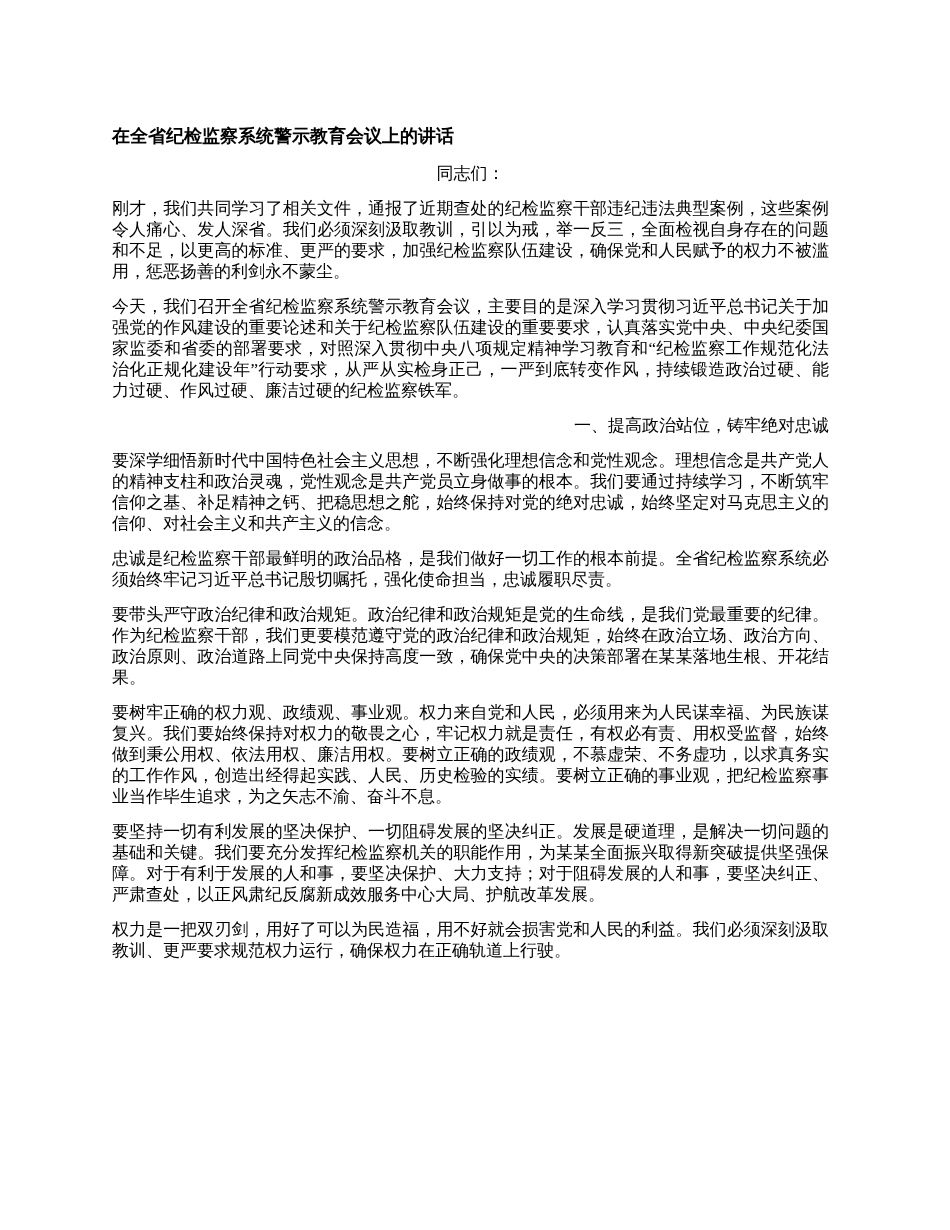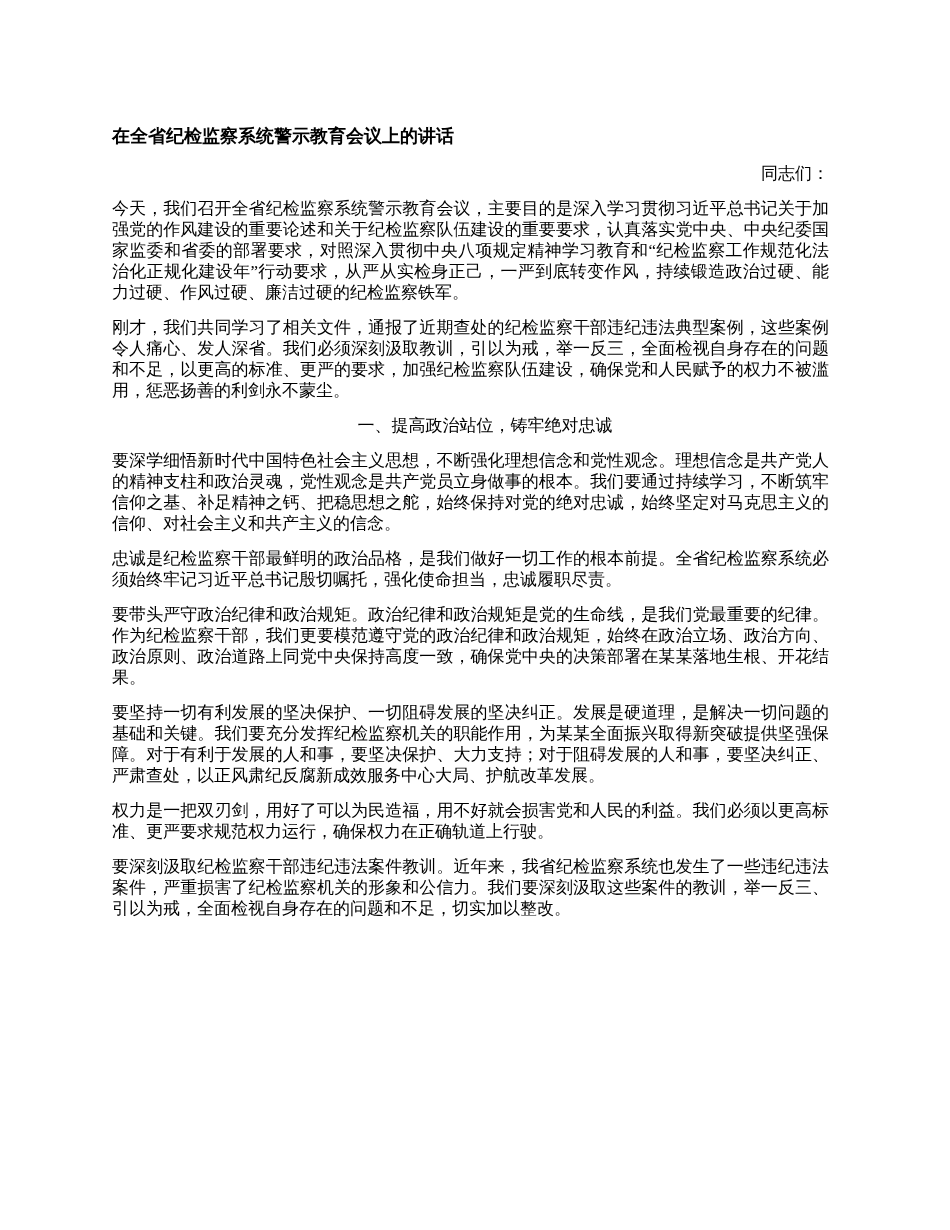--- a/index.html
+++ b/index.html
@@ -29,35 +29,35 @@
     text-align: left;
   }
   .para {
     font-size: 17px;
     line-height: 21px;
     margin: 0 0 14px 0;
     text-align: justify;
     word-break: break-all;
   }
   .salutation {
-    text-align: right;
+    text-align: center;
   }
   .section-heading {
-    text-align: center;
+    text-align: right;
     margin-left: 29px;
   }
 </style>
 </head>
 <body>
 
 <div class="page">
   <h1 class="doc-title">在全省纪检监察系统警示教育会议上的讲话</h1>
   <p class="para salutation">同志们：</p>
+  <p class="para">刚才，我们共同学习了相关文件，通报了近期查处的纪检监察干部违纪违法典型案例，这些案例令人痛心、发人深省。我们必须深刻汲取教训，引以为戒，举一反三，全面检视自身存在的问题和不足，以更高的标准、更严的要求，加强纪检监察队伍建设，确保党和人民赋予的权力不被滥用，惩恶扬善的利剑永不蒙尘。</p>
   <p class="para">今天，我们召开全省纪检监察系统警示教育会议，主要目的是深入学习贯彻习近平总书记关于加强党的作风建设的重要论述和关于纪检监察队伍建设的重要要求，认真落实党中央、中央纪委国家监委和省委的部署要求，对照深入贯彻中央八项规定精神学习教育和“纪检监察工作规范化法治化正规化建设年”行动要求，从严从实检身正己，一严到底转变作风，持续锻造政治过硬、能力过硬、作风过硬、廉洁过硬的纪检监察铁军。</p>
-  <p class="para">刚才，我们共同学习了相关文件，通报了近期查处的纪检监察干部违纪违法典型案例，这些案例令人痛心、发人深省。我们必须深刻汲取教训，引以为戒，举一反三，全面检视自身存在的问题和不足，以更高的标准、更严的要求，加强纪检监察队伍建设，确保党和人民赋予的权力不被滥用，惩恶扬善的利剑永不蒙尘。</p>
   <p class="para section-heading">一、提高政治站位，铸牢绝对忠诚</p>
   <p class="para">要深学细悟新时代中国特色社会主义思想，不断强化理想信念和党性观念。理想信念是共产党人的精神支柱和政治灵魂，党性观念是共产党员立身做事的根本。我们要通过持续学习，不断筑牢信仰之基、补足精神之钙、把稳思想之舵，始终保持对党的绝对忠诚，始终坚定对马克思主义的信仰、对社会主义和共产主义的信念。</p>
   <p class="para">忠诚是纪检监察干部最鲜明的政治品格，是我们做好一切工作的根本前提。全省纪检监察系统必须始终牢记习近平总书记殷切嘱托，强化使命担当，忠诚履职尽责。</p>
   <p class="para">要带头严守政治纪律和政治规矩。政治纪律和政治规矩是党的生命线，是我们党最重要的纪律。作为纪检监察干部，我们更要模范遵守党的政治纪律和政治规矩，始终在政治立场、政治方向、政治原则、政治道路上同党中央保持高度一致，确保党中央的决策部署在某某落地生根、开花结果。</p>
+  <p class="para">要树牢正确的权力观、政绩观、事业观。权力来自党和人民，必须用来为人民谋幸福、为民族谋复兴。我们要始终保持对权力的敬畏之心，牢记权力就是责任，有权必有责、用权受监督，始终做到秉公用权、依法用权、廉洁用权。要树立正确的政绩观，不慕虚荣、不务虚功，以求真务实的工作作风，创造出经得起实践、人民、历史检验的实绩。要树立正确的事业观，把纪检监察事业当作毕生追求，为之矢志不渝、奋斗不息。</p>
   <p class="para">要坚持一切有利发展的坚决保护、一切阻碍发展的坚决纠正。发展是硬道理，是解决一切问题的基础和关键。我们要充分发挥纪检监察机关的职能作用，为某某全面振兴取得新突破提供坚强保障。对于有利于发展的人和事，要坚决保护、大力支持；对于阻碍发展的人和事，要坚决纠正、严肃查处，以正风肃纪反腐新成效服务中心大局、护航改革发展。</p>
-  <p class="para">权力是一把双刃剑，用好了可以为民造福，用不好就会损害党和人民的利益。我们必须以更高标准、更严要求规范权力运行，确保权力在正确轨道上行驶。</p>
-  <p class="para">要深刻汲取纪检监察干部违纪违法案件教训。近年来，我省纪检监察系统也发生了一些违纪违法案件，严重损害了纪检监察机关的形象和公信力。我们要深刻汲取这些案件的教训，举一反三、引以为戒，全面检视自身存在的问题和不足，切实加以整改。</p>
+  <p class="para">权力是一把双刃剑，用好了可以为民造福，用不好就会损害党和人民的利益。我们必须深刻汲取教训、更严要求规范权力运行，确保权力在正确轨道上行驶。</p>
 </div>
 
 </body></html>

